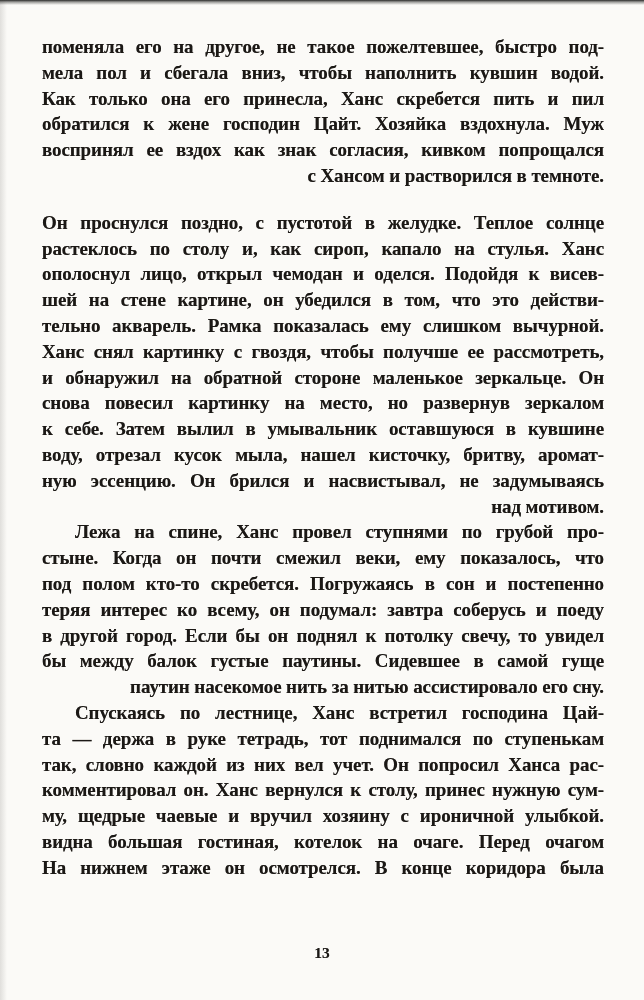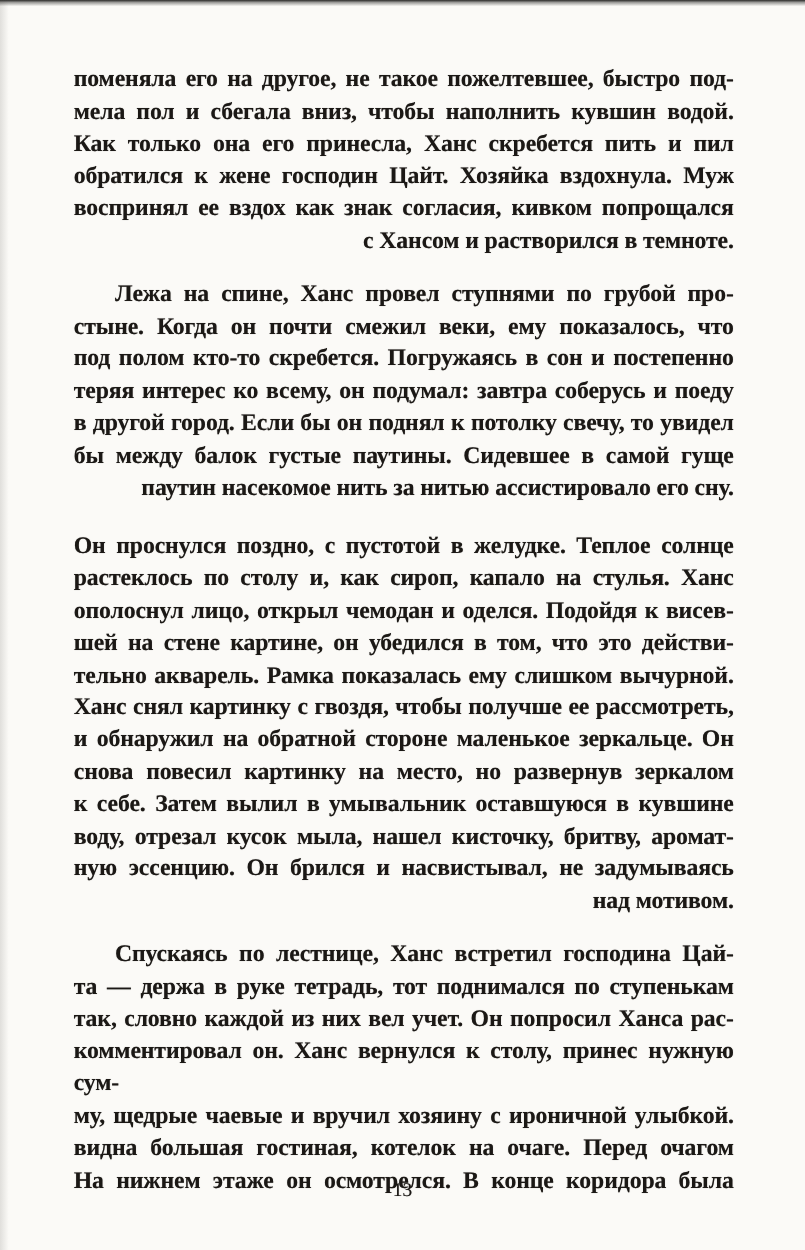--- a/index.html
+++ b/index.html
@@ -33,83 +33,83 @@
     left: 42px;
     top: 34px;
     width: 562px;
     font-size: 19px;
     line-height: 25.8px;
     font-weight: 700;
     color: #1b1815;
     text-shadow: 0 0 0.6px rgba(27,24,21,0.55);
     letter-spacing: -0.1px;
   }
-  .para { margin: 17px; }
+  .para { margin: 0; }
   .para.space-before { margin-top: 21px; }
   .line {
     display: block;
     text-align: right;
   }
   .line.just {
     text-align: justify;
     text-align-last: justify;
   }
   .line.indent {
     padding-left: 33px;
   }
   .page-number {
     position: absolute;
     left: 0;
     right: 0;
     top: 944px;
     text-align: center;
     font-size: 15.5px;
-    font-weight: 400;
+    font-weight: 700;
     color: #1b1815;
     text-shadow: 0 0 0.6px rgba(27,24,21,0.55);
   }
 </style>
 </head>
 <body>
 
 <div class="page">
   <div class="scan-top-edge"></div>
   <div class="scan-left-edge"></div>
 
   <div class="text-col" id="text-col">
       <div class="para">
         <span class="line just">поменяла его на другое, не такое пожелтевшее, быстро под-</span>
         <span class="line just">мела пол и сбегала вниз, чтобы наполнить кувшин водой.</span>
         <span class="line just">Как только она его принесла, Ханс скребется пить и пил</span>
         <span class="line just">обратился к жене господин Цайт. Хозяйка вздохнула. Муж</span>
         <span class="line just">воспринял ее вздох как знак согласия, кивком попрощался</span>
         <span class="line">с Хансом и растворился в темноте.</span>
       </div>
-      <div class="para">
-        <span class="line indent just">Лежа на спине, Ханс провел ступнями по грубой про-</span>
-        <span class="line just">стыне. Когда он почти смежил веки, ему показалось, что</span>
-        <span class="line just">под полом кто-то скребется. Погружаясь в сон и постепенно</span>
-        <span class="line just">теряя интерес ко всему, он подумал: завтра соберусь и поеду</span>
-        <span class="line just">в другой город. Если бы он поднял к потолку свечу, то увидел</span>
-        <span class="line just">бы между балок густые паутины. Сидевшее в самой гуще</span>
-        <span class="line">паутин насекомое нить за нитью ассистировало его сну.</span>
-      </div>
       <div class="para space-before">
         <span class="line just">Он проснулся поздно, с пустотой в желудке. Теплое солнце</span>
         <span class="line just">растеклось по столу и, как сироп, капало на стулья. Ханс</span>
         <span class="line just">ополоснул лицо, открыл чемодан и оделся. Подойдя к висев-</span>
         <span class="line just">шей на стене картине, он убедился в том, что это действи-</span>
         <span class="line just">тельно акварель. Рамка показалась ему слишком вычурной.</span>
         <span class="line just">Ханс снял картинку с гвоздя, чтобы получше ее рассмотреть,</span>
         <span class="line just">и обнаружил на обратной стороне маленькое зеркальце. Он</span>
         <span class="line just">снова повесил картинку на место, но развернув зеркалом</span>
         <span class="line just">к себе. Затем вылил в умывальник оставшуюся в кувшине</span>
         <span class="line just">воду, отрезал кусок мыла, нашел кисточку, бритву, аромат-</span>
         <span class="line just">ную эссенцию. Он брился и насвистывал, не задумываясь</span>
         <span class="line">над мотивом.</span>
+      </div>
+      <div class="para">
+        <span class="line indent just">Лежа на спине, Ханс провел ступнями по грубой про-</span>
+        <span class="line just">стыне. Когда он почти смежил веки, ему показалось, что</span>
+        <span class="line just">под полом кто-то скребется. Погружаясь в сон и постепенно</span>
+        <span class="line just">теряя интерес ко всему, он подумал: завтра соберусь и поеду</span>
+        <span class="line just">в другой город. Если бы он поднял к потолку свечу, то увидел</span>
+        <span class="line just">бы между балок густые паутины. Сидевшее в самой гуще</span>
+        <span class="line">паутин насекомое нить за нитью ассистировало его сну.</span>
       </div>
       <div class="para">
         <span class="line indent just">Спускаясь по лестнице, Ханс встретил господина Цай-</span>
         <span class="line just">та — держа в руке тетрадь, тот поднимался по ступенькам</span>
         <span class="line just">так, словно каждой из них вел учет. Он попросил Ханса рас-</span>
         <span class="line just">комментировал он. Ханс вернулся к столу, принес нужную сум-</span>
         <span class="line just">му, щедрые чаевые и вручил хозяину с ироничной улыбкой.</span>
         <span class="line just">видна большая гостиная, котелок на очаге. Перед очагом</span>
         <span class="line just">На нижнем этаже он осмотрелся. В конце коридора была</span>
       </div>

